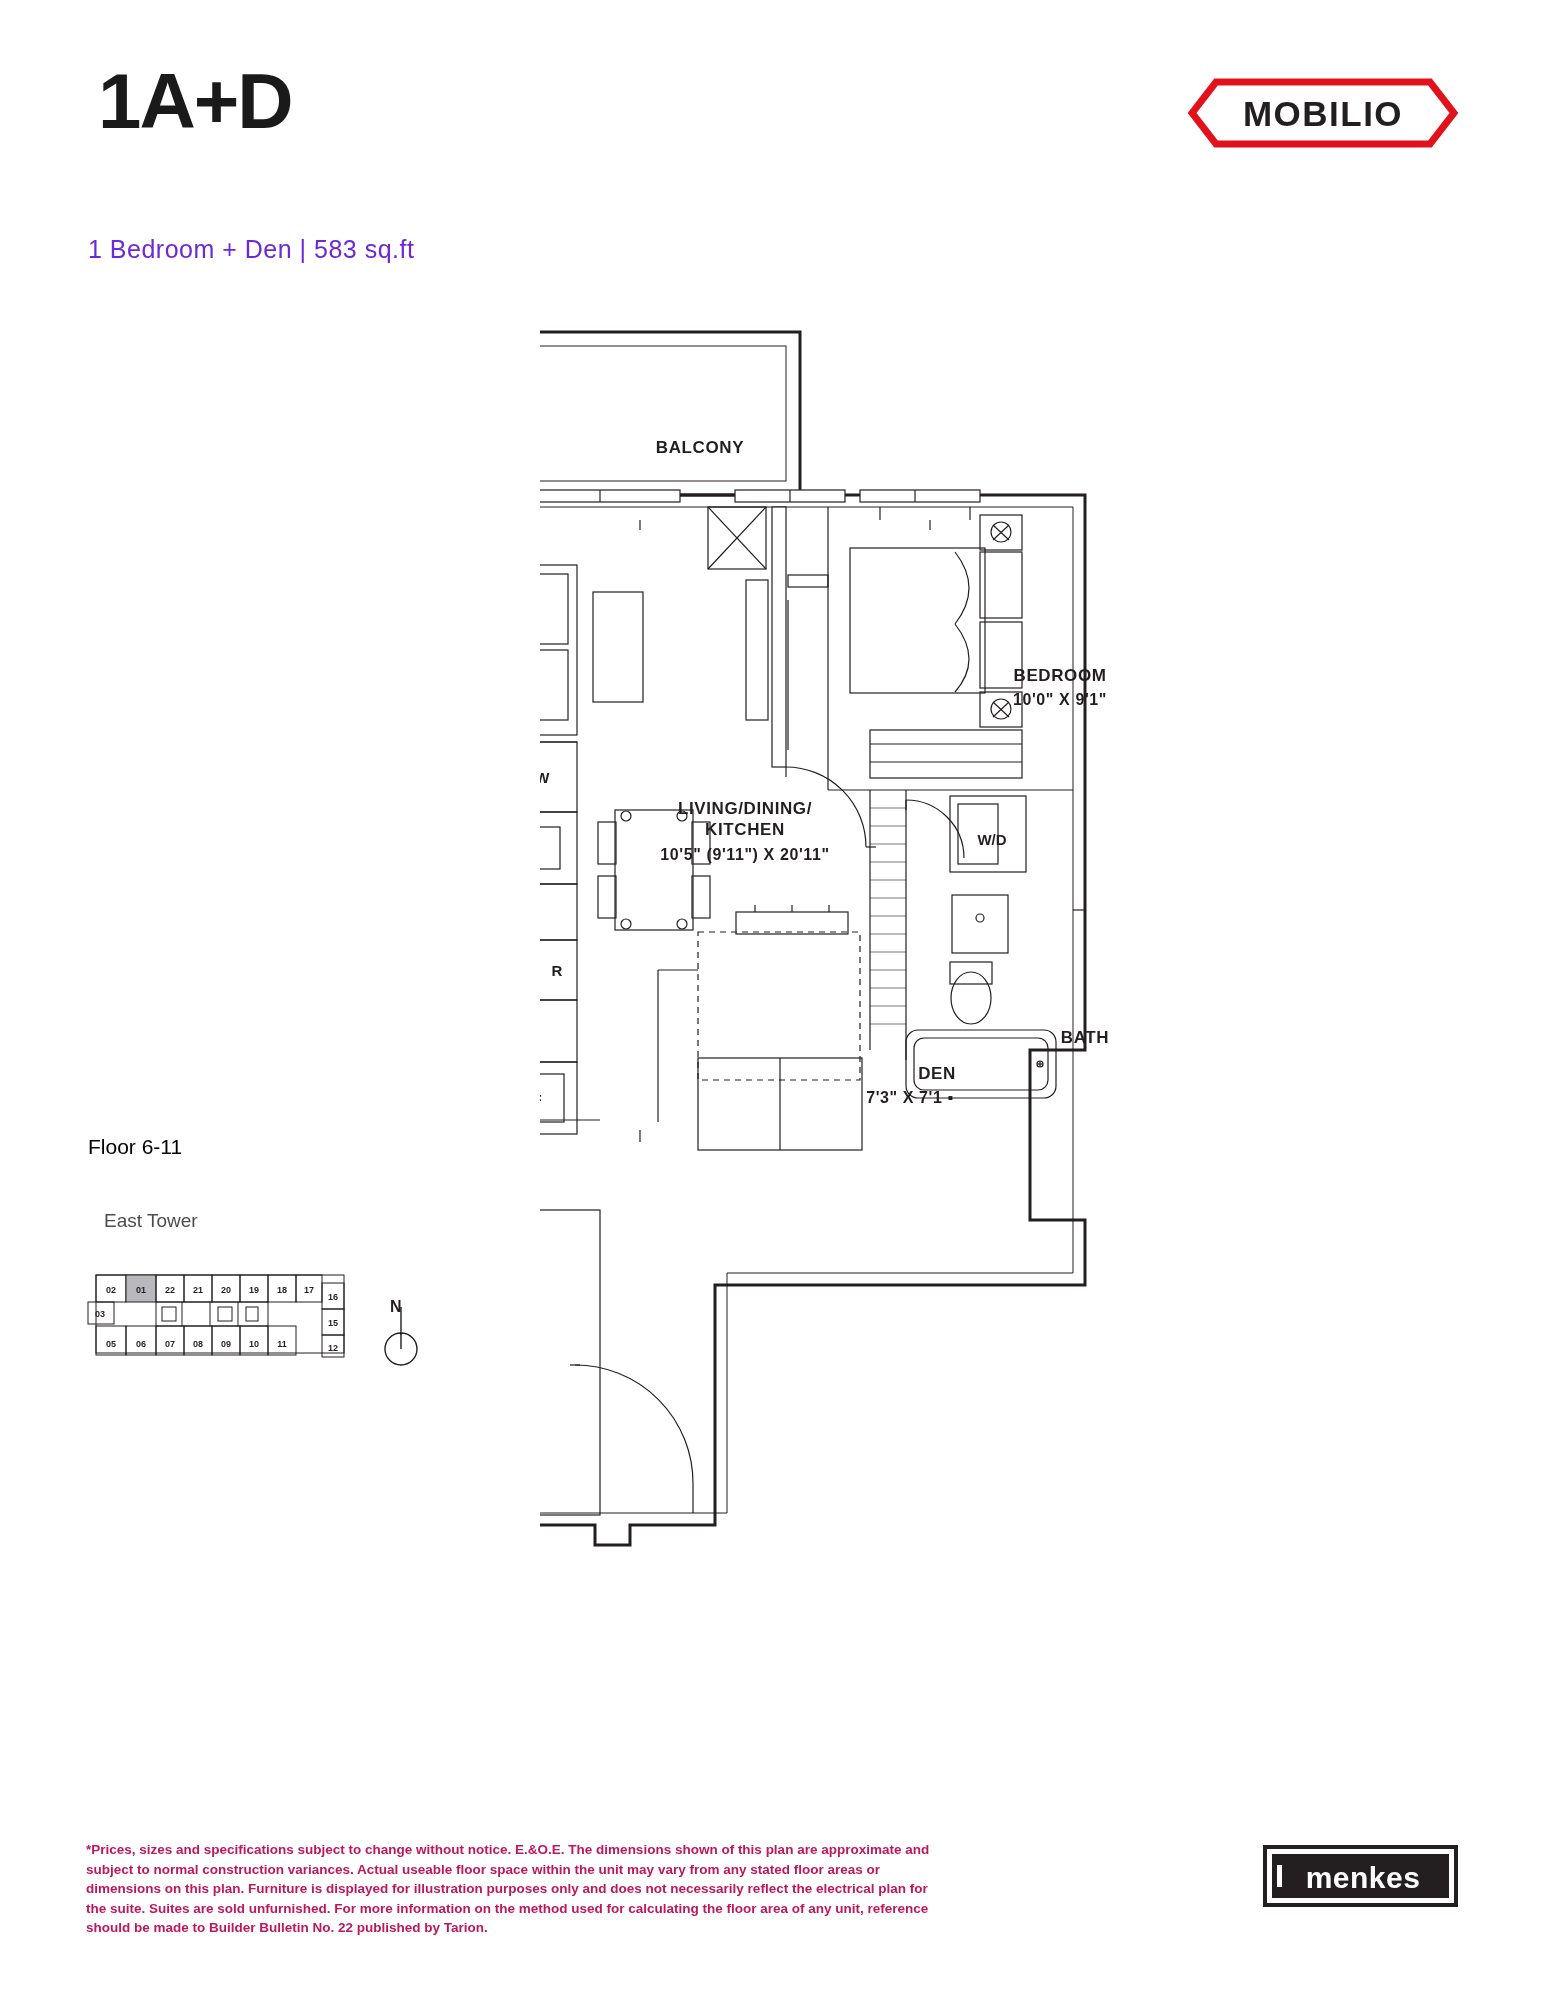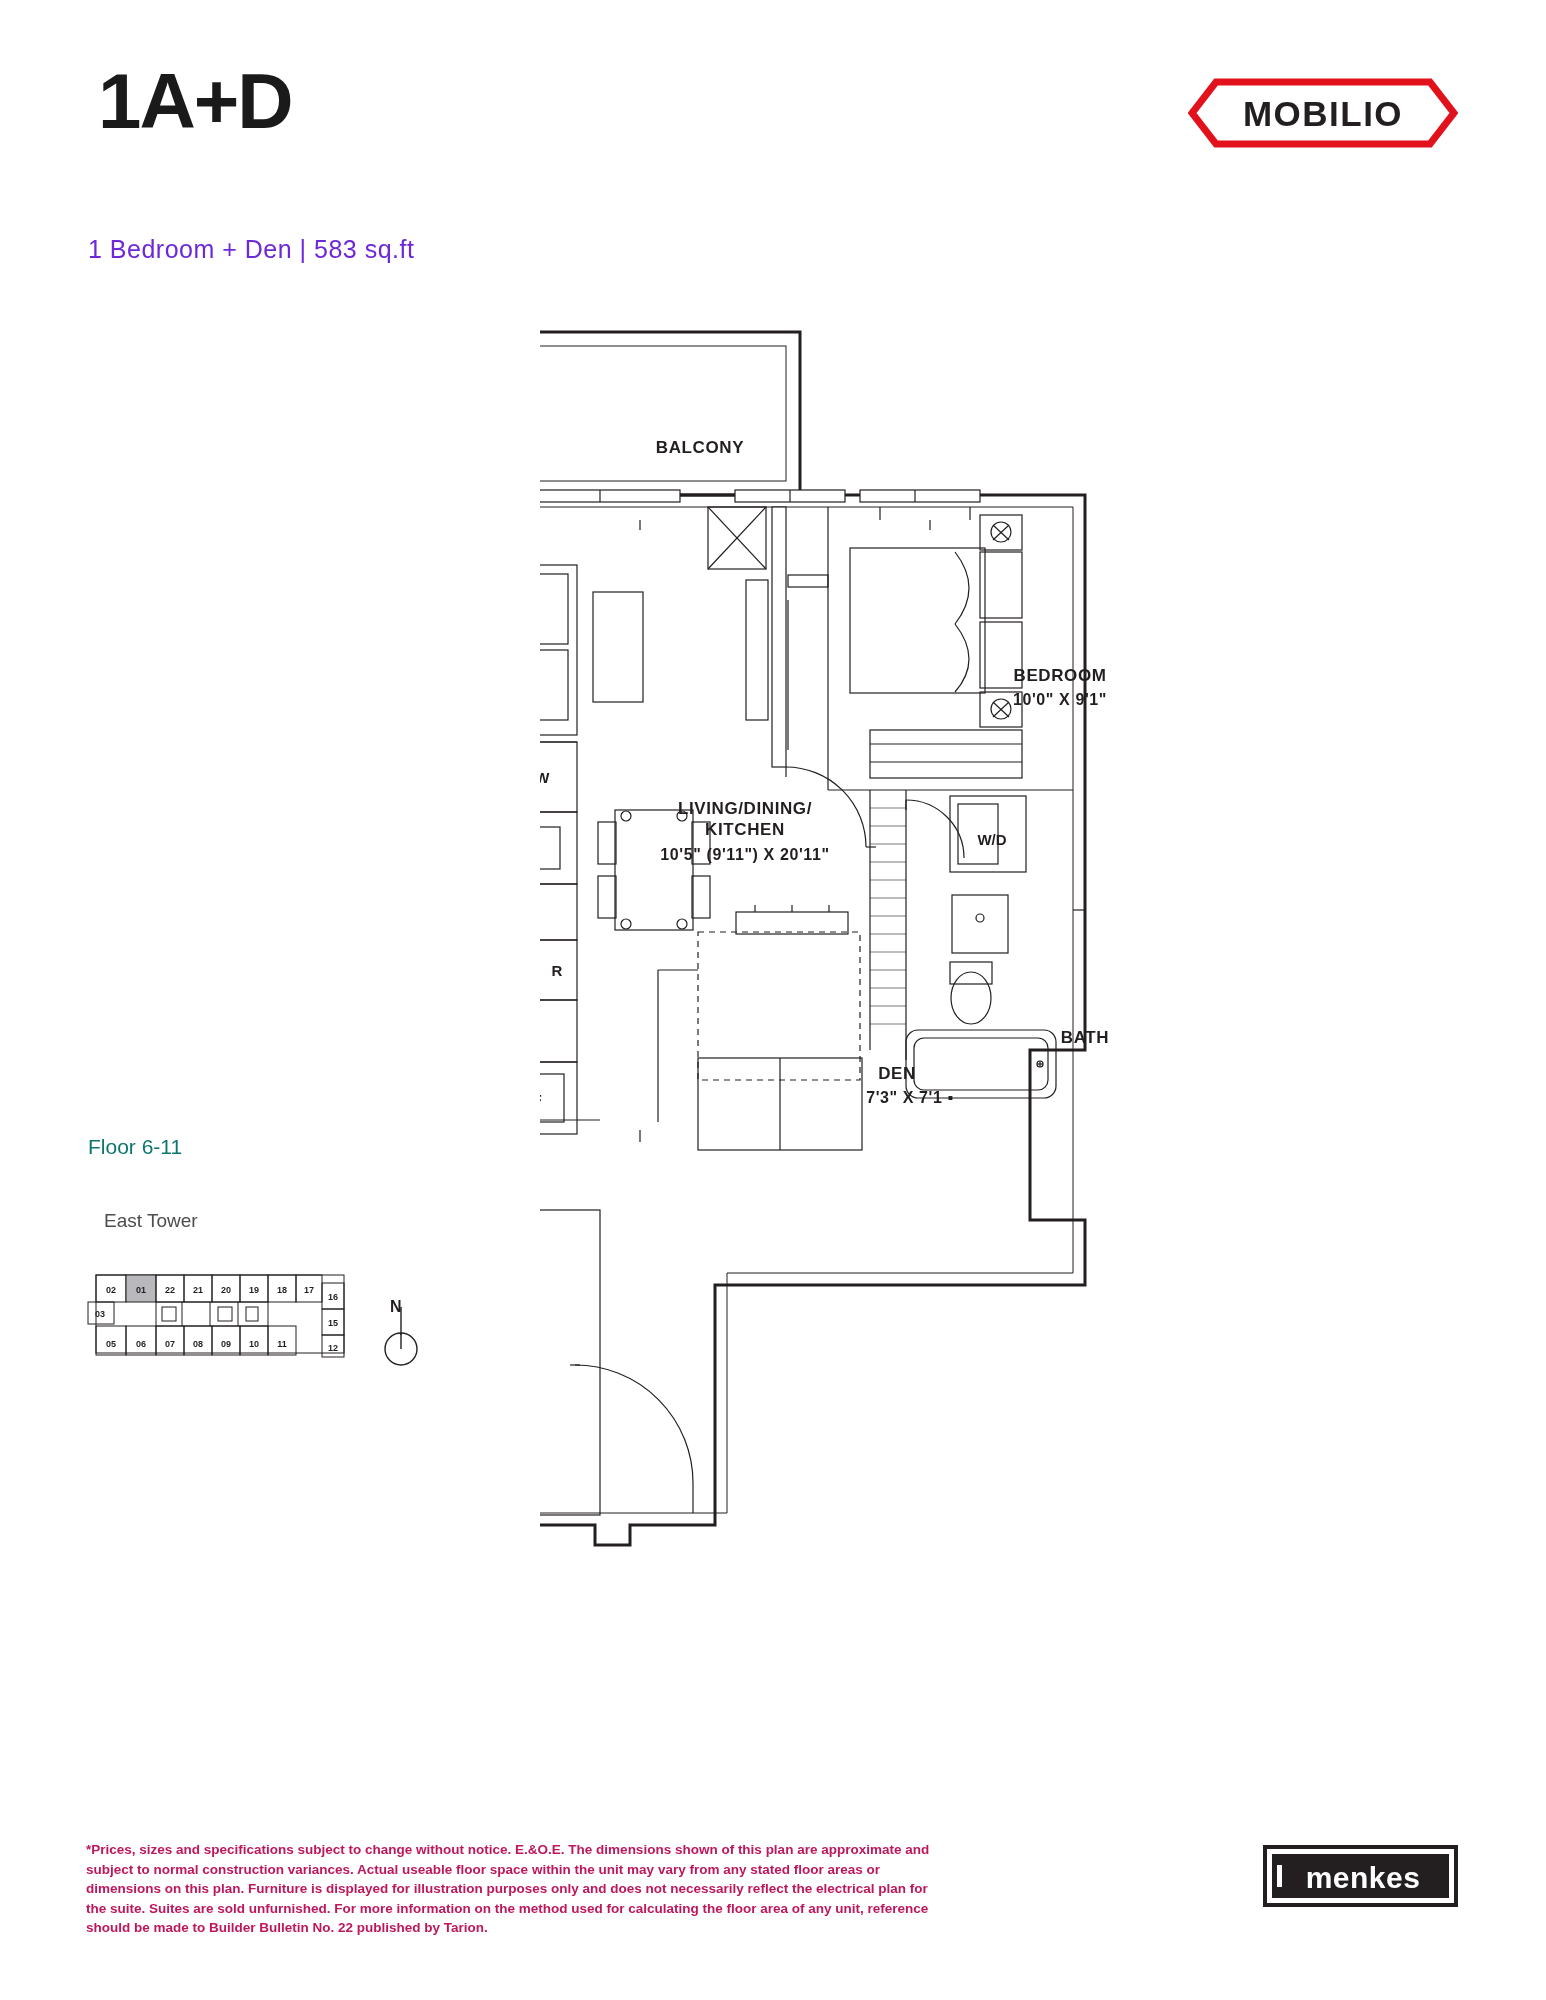--- a/index.html
+++ b/index.html
@@ -42,21 +42,21 @@
     width: 270px;
     height: 70px;
   }
 
   
   .floor-label {
     position: absolute;
     left: 88px;
     top: 1135px;
     font-size: 21px;
-    color: #0f766e;
+    color: #000000;
   }
   .tower-label {
     position: absolute;
     left: 104px;
     top: 1210px;
     font-size: 19px;
     color: #4d4d4d;
   }
   .keyplan {
     position: absolute;
@@ -373,21 +373,21 @@
 
 <div class="room-label" style="left:585px; top:437px; width:230px;">BALCONY</div>
 
 <div class="room-label" style="left:620px; top:798px; width:250px;">LIVING/DINING/
 KITCHEN</div>
 <div class="room-label room-dims" style="left:600px; top:845px; width:290px;">10'5" (9'11") X 20'11"</div>
 
 <div class="room-label" style="left:960px; top:665px; width:200px;">BEDROOM</div>
 <div class="room-label room-dims" style="left:960px; top:690px; width:200px;">10'0" X 9'1"</div>
 
-<div class="room-label" style="left:822px; top:1063px; width:150px;">DEN</div>
+<div class="room-label" style="left:862px; top:1063px; width:150px;">DEN</div>
 <div class="room-label room-dims" style="left:810px; top:1088px; width:200px;">7'3" X 7'1 ▪</div>
 
 <div class="room-label" style="left:1020px; top:1027px; width:130px;">BATH</div>
 
 <div class="disclaimer">*Prices, sizes and specifications subject to change without notice. E.&amp;O.E. The dimensions shown of this plan are approximate and subject to normal construction variances. Actual useable floor space within the unit may vary from any stated floor areas or dimensions on this plan. Furniture is displayed for illustration purposes only and does not necessarily reflect the electrical plan for the suite. Suites are sold unfurnished. For more information on the method used for calculating the floor area of any unit, reference should be made to Builder Bulletin No. 22 published by Tarion.</div>
 
 <div class="menkes-logo">
   <svg viewBox="0 0 195 62" width="195" height="62">
     <rect x="2" y="2" width="191" height="58" fill="#ffffff" stroke="#231f20" stroke-width="4"></rect>
     <rect x="9" y="9" width="177" height="44" fill="#231f20"></rect>

